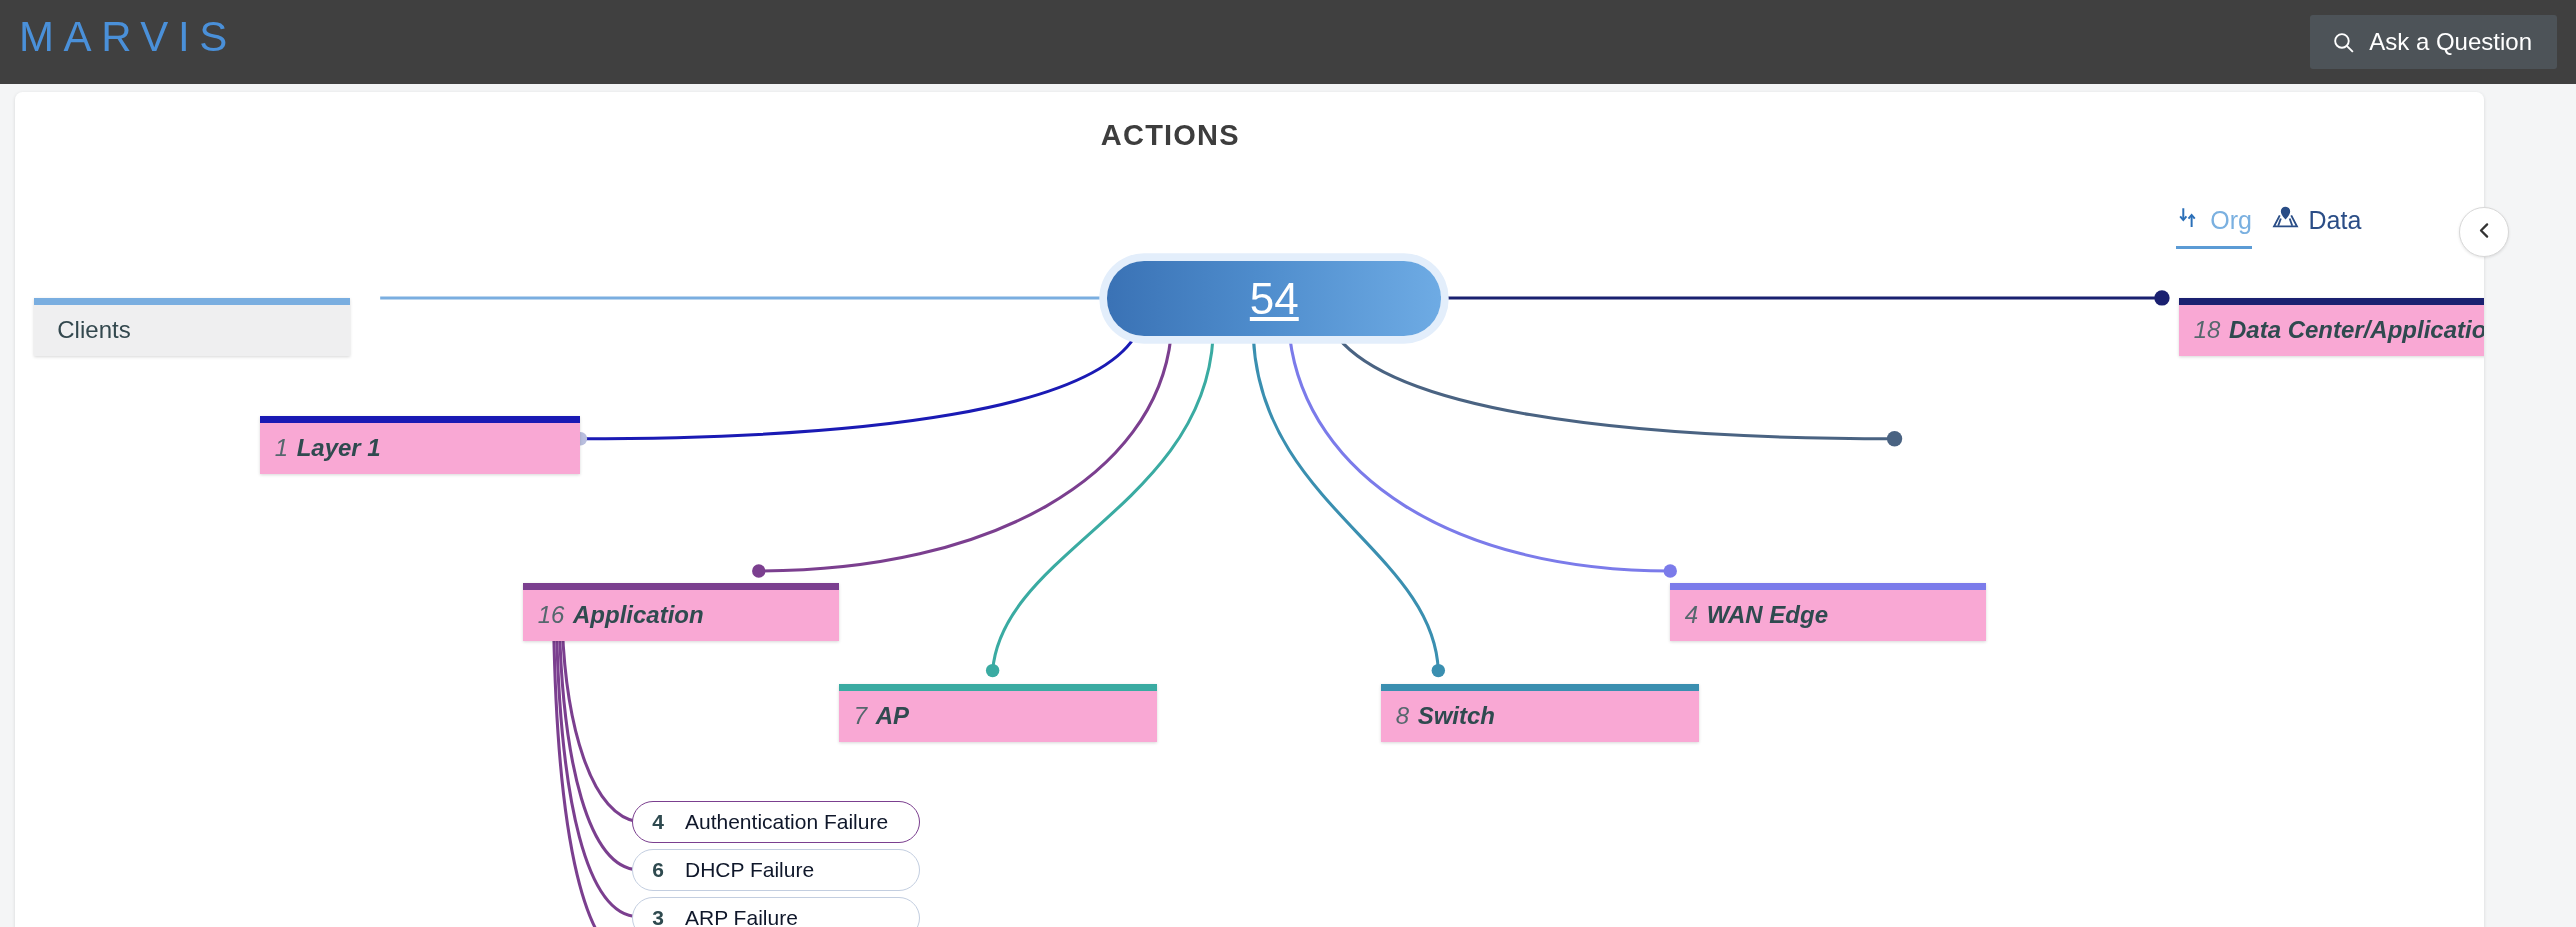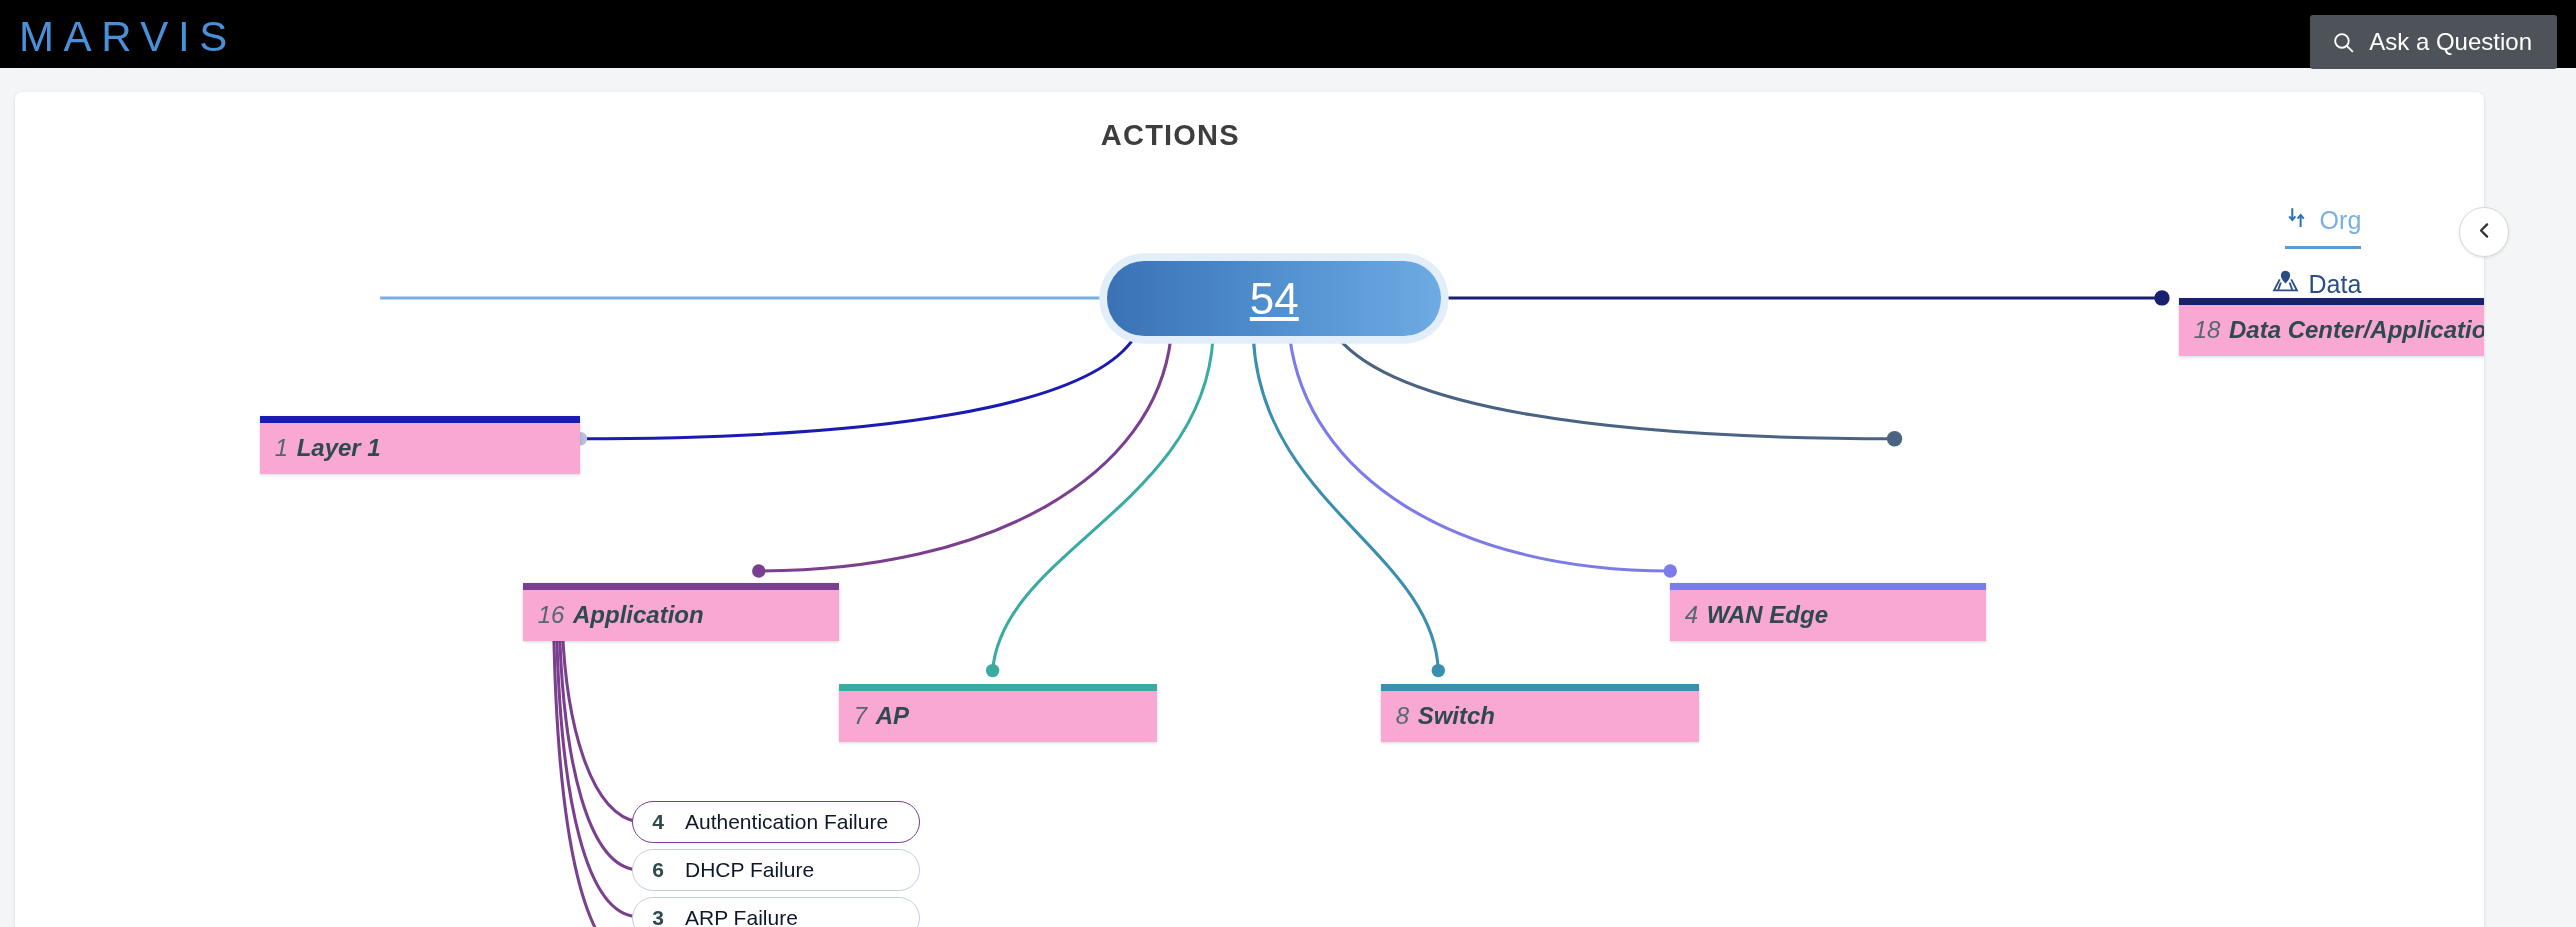--- a/index.html
+++ b/index.html
@@ -6,22 +6,22 @@
   html, body {
     width: 2576px; height: 928px;
     background: #f4f5f6;
     font-family: "Liberation Sans", sans-serif;
     overflow: hidden;
   }
 
   
   .topbar {
     position: absolute; left: 0; top: 0;
-    width: 2576px; height: 68px;
-    background: #000000;
+    width: 2576px; height: 84px;
+    background: #404040;
   }
   .logo {
     position: absolute; left: 19px; top: 13.4px;
     font-size: 42px; font-weight: 300;
     letter-spacing: 9.6px;
     color: #4a90d9;
     font-family: "Liberation Sans", sans-serif;
   }
   .ask-btn {
     position: absolute; right: 19px; top: 15.3px;
@@ -52,21 +52,21 @@
     position: absolute; left: 0; top: 27px; width: 2310px;
     text-align: center;
     font-size: 29px; font-weight: bold;
     letter-spacing: 1.2px;
     color: #3d3d3d;
   }
 
   
   .scope-toggle {
     position: absolute; right: 123px; top: 113px;
-    display: flex; align-items: flex-end; gap: 20px; flex-direction: column;
+    display: flex; align-items: center; gap: 20px;
   }
   .scope-item {
     display: flex; align-items: center; gap: 9.6px;
     padding-bottom: 9.6px;
     cursor: pointer;
     font-size: 25px;
   }
   .scope-item.active { color: #7ab0e0; border-bottom: 3.8px solid #5b9bd5; }
   .scope-item.inactive { color: #2a4d86; border-bottom: 3.8px solid transparent; }
 
@@ -215,20 +215,27 @@
       <path d="M571,558 C575,660 600,754 650,762" stroke="#7b3f8f"></path>
       <path d="M568,558 C572,700 598,810 650,812" stroke="#7b3f8f"></path>
       <path d="M565,558 C569,740 596,860 650,861" stroke="#7b3f8f"></path>
       <path d="M562,558 C566,780 594,910 650,910" stroke="#7b3f8f"></path>
     </svg>
 
     <div class="hub">
       <span>54</span>
     </div>
 
+    <div class="node empty" style="left:19px; top:206px; width:316px;">
+      <div class="bar" style="background:#7aaee0;"></div>
+      <div class="body">
+        <span class="count"></span>
+        <span class="label">Clients</span>
+      </div>
+    </div>
 
     <div class="node filled" style="left:245px; top:324px; width:320px;">
       <div class="bar" style="background:#1a1ab4;"></div>
       <div class="body">
         <span class="count">1</span>
         <span class="label">Layer 1</span>
       </div>
     </div>
 
     <div class="node filled" style="left:508px; top:491px; width:316px;">

